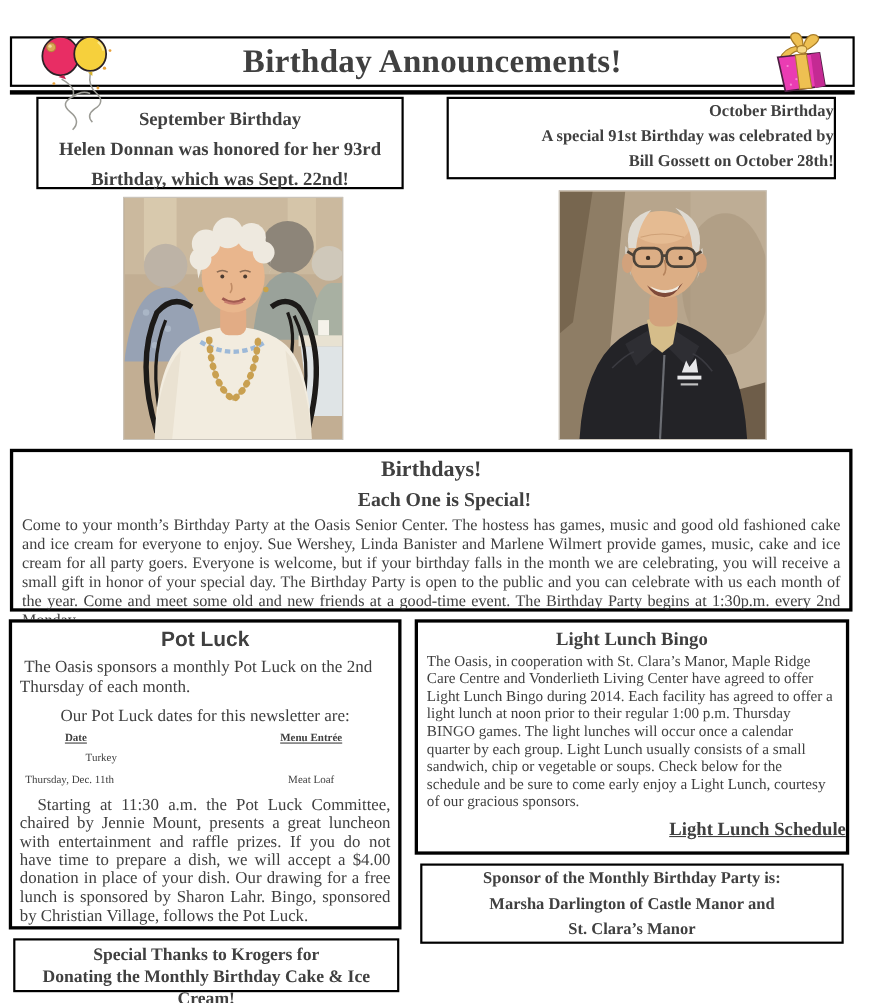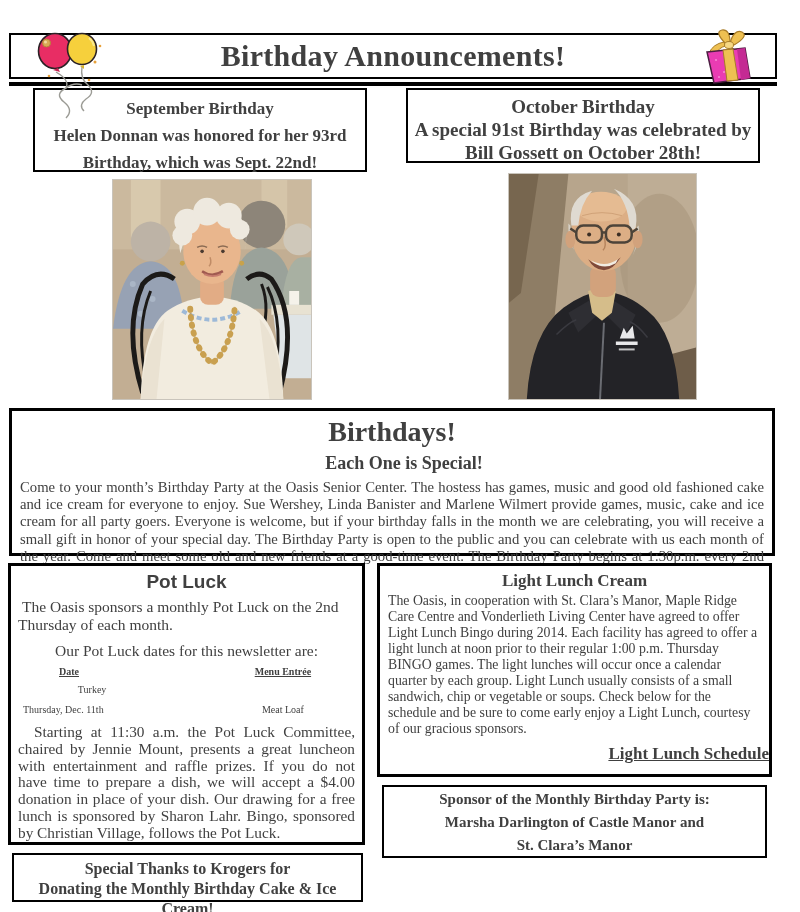--- a/index.html
+++ b/index.html
@@ -19,32 +19,32 @@
   .header-title {
     width:100%; text-align:center; font-weight:bold; font-size:30px;
     line-height:42px; letter-spacing:0.3px; white-space:nowrap;
   }
   .balloons { left:37px; top:32px; width:70px; height:88px; z-index:4; }
   .gift { left:694px; top:28px; width:66px; height:56px; z-index:4; }
 
   
   .sept-box { left:33px; top:88px; width:334px; height:84px; padding-top:5px;
               text-align:center; font-weight:bold; font-size:17px; line-height:27px; }
-  .oct-box  { left:406px; top:88px; width:354px; height:75px; padding-top:5px;
-              text-align:center; font-weight:bold; font-size:19px; line-height:23px; }
+  .oct-box  { left:406px; top:88px; width:354px; height:75px; 
+              text-align:right; font-weight:bold; font-size:15px; line-height:23px; }
 
   
   .photo { position:absolute; border:1px solid #c9c4bb; overflow:hidden; background:#c2ae93; }
   .photo-left  { left:112px; top:179px; width:200px; height:221px; }
   .photo-right { left:508px; top:173px; width:189px; height:227px; }
   .photo svg { display:block; width:100%; height:100%; }
 
   
   .birthdays-box { left:9px; top:408px; width:766px; height:148px; }
-  .bd-title { text-align:center; font-weight:bold; font-size:28px; margin-top:5px; }
+  .bd-title { text-align:center; font-weight:bold; font-size:20px; margin-top:5px; }
   .bd-sub   { text-align:center; font-weight:bold; font-size:18px; margin-top:5px;padding-left:24px; }
   .bd-body  { font-size:14.7px; line-height:17.2px; text-align:justify; padding:5px 8px 0 8px; }
 
   
   .potluck-box { left:8px; top:563px; width:357px; height:282px; overflow:hidden; }
   .pl-title { text-align:center; font-weight:bold; font-size:19px; margin-top:5px;
               font-family:"Liberation Sans", sans-serif; }
   .pl-intro { font-size:15.5px; line-height:18px; margin:5px 6px 0 7px; text-indent:4px; }
   .pl-dates { font-size:15.5px; text-align:center; margin:8px 0 6px 0; }
   .pl-row { display:flex; font-size:10px; margin:0 10px 9px 12px; }
@@ -247,21 +247,21 @@
     </div>
     <div class="pl-row">
       <div class="pl-col-date">Thursday, Dec. 11th</div>
       <div class="pl-col-menu">Meat Loaf</div>
     </div>
 
     <div class="pl-details">Starting at 11:30 a.m. the Pot Luck Committee, chaired by Jennie Mount, presents a great luncheon with entertainment and raffle prizes.  If you do not have time to prepare a dish, we will accept a $4.00 donation in place of your dish. Our drawing for a free lunch is sponsored by Sharon Lahr. Bingo, sponsored by Christian Village, follows the Pot Luck.</div>
   </div>
 
   <div class="bx bx3 lightlunch-box">
-    <div class="ll-title">Light Lunch Cream</div>
+    <div class="ll-title">Light Lunch Bingo</div>
     <div class="ll-body">The Oasis, in cooperation with St. Clara’s Manor, Maple Ridge Care Centre and Vonderlieth Living Center have agreed to offer Light Lunch Bingo during 2014.  Each facility has agreed to  offer a light lunch at noon prior to their regular 1:00 p.m. Thursday  BINGO games.  The light lunches will occur once a  calendar  quarter by each group.  Light Lunch usually consists of a small sandwich, chip or vegetable or soups.  Check below for the schedule and be sure to come early enjoy a  Light Lunch, courtesy of our gracious sponsors.</div>
     <div class="ll-sched-title">Light Lunch Schedule</div>
     <div class="ll-entry">November 6th, Maple Ridge</div>
   </div>
 
   <div class="bx sponsor-box">
     <div>Sponsor of the Monthly Birthday Party is:</div>
     <div>Marsha Darlington of Castle Manor and</div>
     <div>St. Clara’s Manor</div>
   </div>

